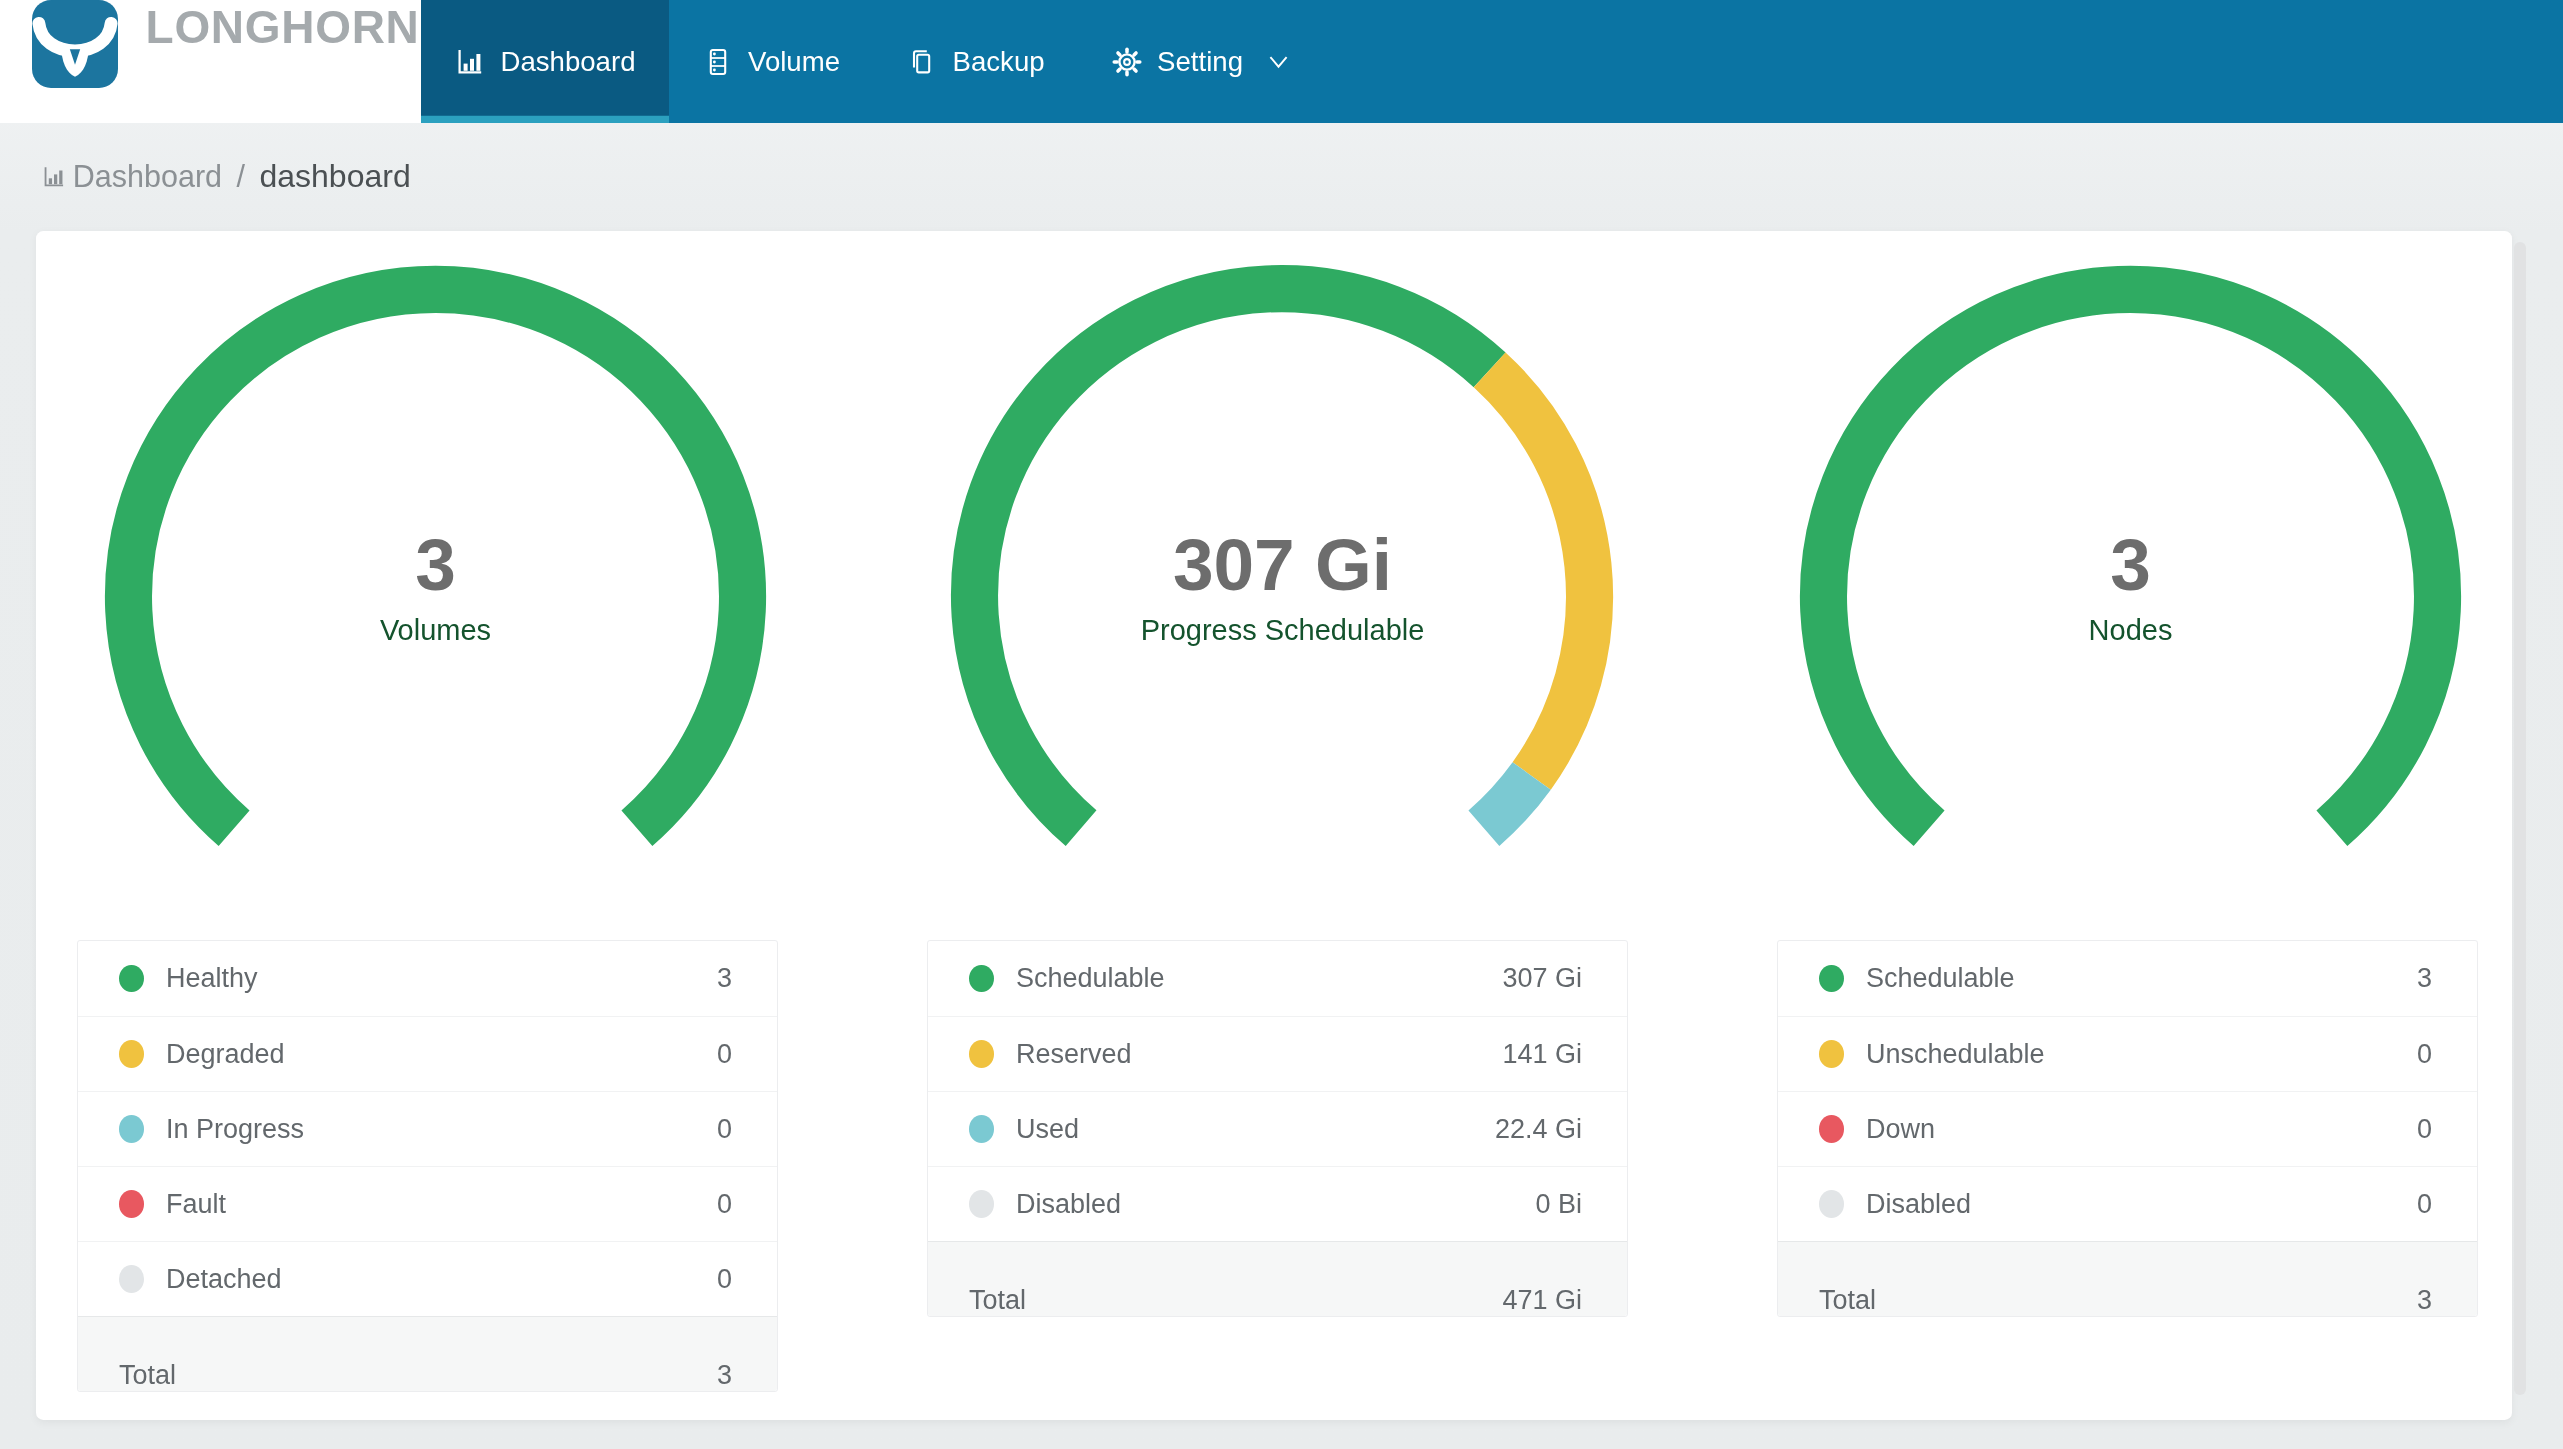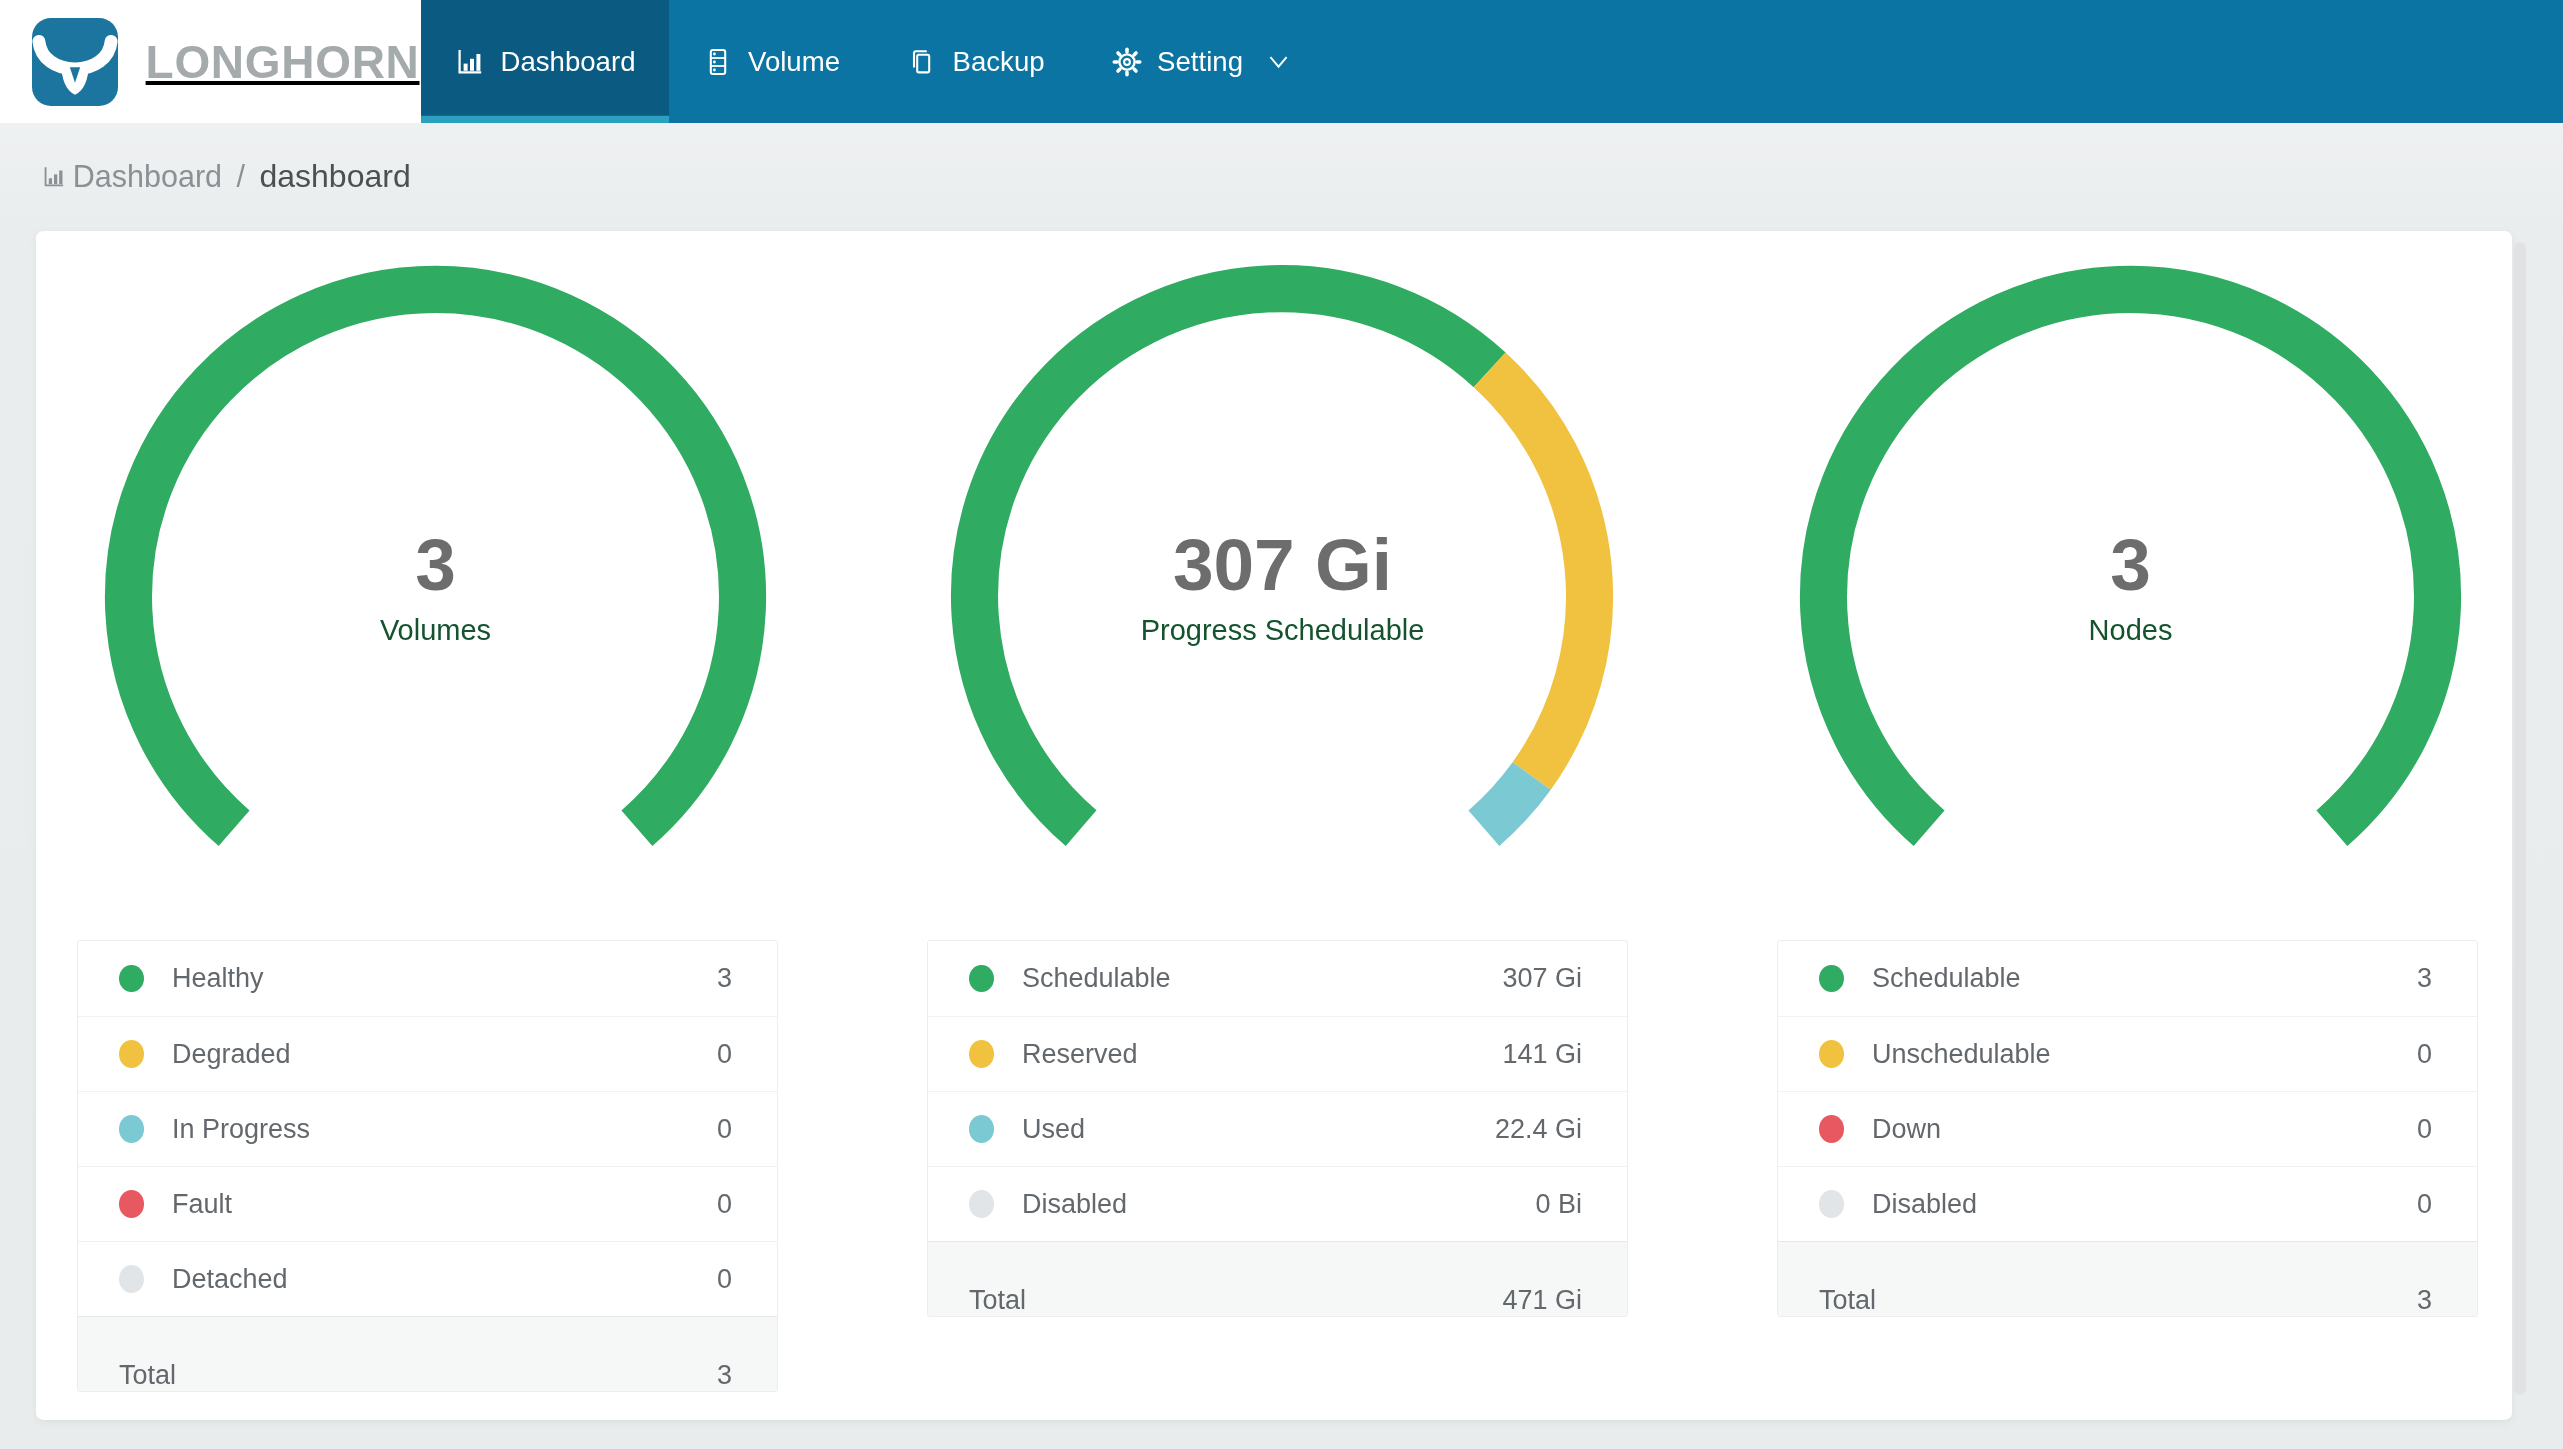--- a/index.html
+++ b/index.html
@@ -4,21 +4,21 @@
 <style>
   html,body{margin:0;padding:0;}
   body{
     width:2563px;height:1449px;position:relative;overflow:hidden;
     background:linear-gradient(180deg,#f3f5f6 0%,#eaedee 232px,#e9eced 100%);
     font-family:"Liberation Sans", sans-serif;
     -webkit-font-smoothing:antialiased;
   }
   
   .navbar{position:absolute;top:0;left:0;right:0;height:123px;background:#0b74a3;display:flex;align-items:stretch;}
-  .logo-block{width:421px;background:#ffffff;display:flex;align-items:center;padding-left:32px;box-sizing:border-box;gap:27.6px;flex:none;text-decoration:underline;}
+  .logo-block{width:421px;background:#ffffff;display:flex;padding-left:32px;box-sizing:border-box;gap:27.6px;flex:none;}
   .logo-badge{width:86px;height:88px;background:#1c759f;border-radius:19px;display:flex;align-items:center;justify-content:center;flex:none;}
   .brand-name{font-size:46px;font-weight:700;color:#a5aaad;letter-spacing:0.7px;white-space:nowrap;}
   .nav-items{display:flex;align-items:stretch;}
   .nav-item{display:flex;align-items:center;gap:14.5px;padding:0 33px;color:#ffffff;font-size:27.6px;cursor:pointer;position:relative;}
   .nav-item.active{background:#0a5a82;box-shadow:inset 0 -7.3px 0 0 #2ba0bf;}
   .nav-item .icon{display:flex;align-items:center;}
   .chevron{margin-left:8.7px;display:flex;align-items:center;}
   
   .breadcrumb{position:absolute;top:123px;left:41px;height:107px;display:flex;align-items:center;font-size:30.5px;color:#8b9094;gap:8.7px;}
   .breadcrumb .crumb-root{display:flex;align-items:center;gap:5.8px;color:#8b9094;cursor:pointer;}
@@ -29,21 +29,21 @@
   
   .gauge{position:absolute;width:667px;height:667px;top:263px;}
   .gauge svg{position:absolute;inset:0;}
   .gauge .center{position:absolute;inset:0;display:flex;flex-direction:column;align-items:center;justify-content:center;gap:14.5px;transform:translateY(-10.2px);}
   .center-value{font-size:73px;font-weight:600;color:#6d6d6d;line-height:1;}
   .center-label{font-size:29px;color:#14532d;line-height:1;}
   #gauge-0{left:102px;} #gauge-1{left:949px;} #gauge-2{left:1797px;}
   
   .legend{position:absolute;top:940px;width:701px;background:#ffffff;border:1.5px solid #ecedef;border-radius:2.9px;box-sizing:border-box;}
   #legend-0{left:77px;} #legend-1{left:927px;} #legend-2{left:1777px;}
-  .lrow{height:75px;display:flex;align-items:center;padding:0 45px 0 41px;box-sizing:border-box;gap:6px;}
+  .lrow{height:75px;display:flex;align-items:center;padding:0 45px 0 41px;box-sizing:border-box;}
   .lrow + .lrow{border-top:1.5px solid #f1f2f3;}
   .dot{width:25px;height:27.6px;border-radius:50%;margin-right:22px;flex:none;}
   .llabel{font-size:27px;color:#63686c;flex:1;}
   .lvalue{font-size:27px;color:#63686c;}
   .total-row{height:75px;display:flex;align-items:flex-end;background:#f6f7f7;border-top:1.5px solid #e6e8e9;padding:0 45px 0 41px;box-sizing:border-box;border-radius:0 0 2.9px 2.9px;}
   .total-row .llabel{flex:1;}
   
   .scroll-thumb{position:absolute;right:37px;top:242px;width:12.3px;height:1153px;border-radius:6.5px;background:#e1e2e3;}
 </style>
 </head>

